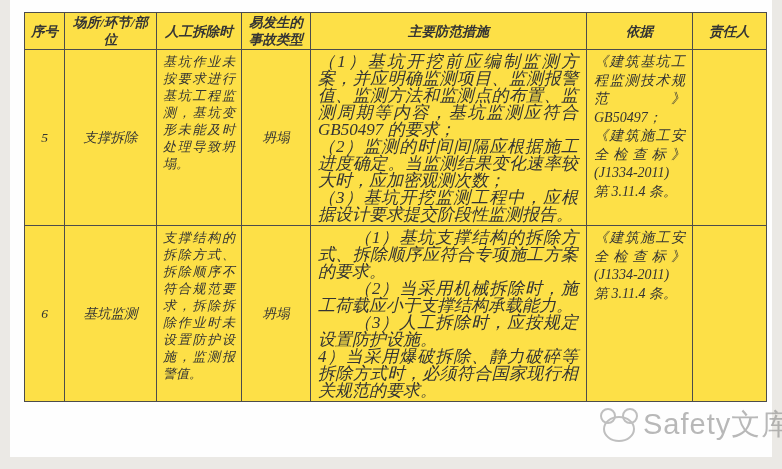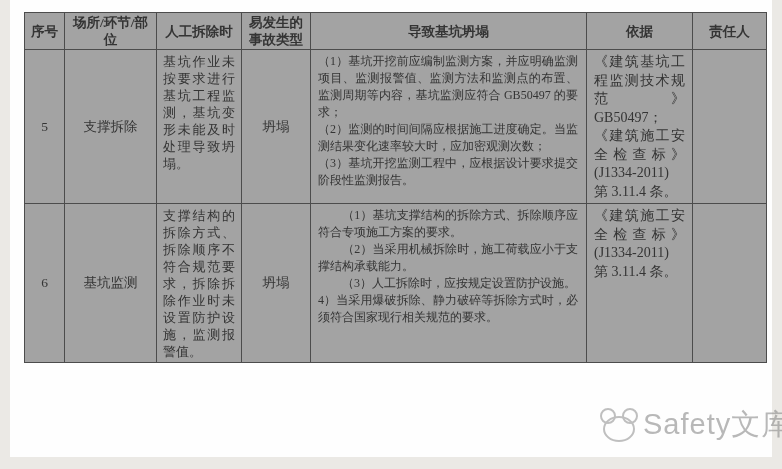--- a/index.html
+++ b/index.html
@@ -9,39 +9,40 @@
     font-family:"Liberation Serif","DejaVu Serif",serif;
     color:#343434;
   }
   .page{
     position:absolute;left:10px;top:0;width:762px;height:457px;
     background:#fefefe;overflow:hidden;
   }
   table.risk{
     position:absolute;left:14px;top:12px;width:742px;
     border-collapse:collapse;table-layout:fixed;
-    background:#a3a3a3;
+    background:#fde047;
+    font-style:italic;
   }
   .risk th,.risk td{
     border:1px solid #4c4c4c;
     vertical-align:middle;
     padding:1px 4px;
     overflow:hidden;
   }
   .risk th{
     font-weight:bold;font-size:13.5px;line-height:17px;text-align:center;
   }
   td.center{text-align:center;font-size:13.5px;}
   td.topjust{
     vertical-align:top;text-align:justify;
     font-size:13px;line-height:17px;padding:3px 6px 2px 6px;
   }
   td.measures{
     vertical-align:top;text-align:justify;
-    font-size:12px;line-height:17px;padding:3px 8px 12px 7px;
+    font-size:17px;line-height:17px;padding:3px 8px 2px 7px;
   }
   td.basis{
     vertical-align:top;text-align:justify;
     font-size:14px;line-height:18.5px;padding:3px 7px 2px 7px;
   }
   .prewrap{white-space:pre-line;}
   tr.h-head{height:36px;}
   tr.h-cont{height:70px;}
   tr.h-r5{height:114px;}
   tr.h-r6{height:131px;}
@@ -70,21 +71,21 @@
         <col style="width:276px">
         <col style="width:106px">
       <col style="width:74px">
     </colgroup>
     <thead>
       <tr class="h-head">
         <th>序号</th>
         <th>场所/环节/部位</th>
         <th>人工拆除时</th>
         <th>易发生的事故类型</th>
-        <th>导致基坑坍塌</th>
+        <th>主要防范措施</th>
         <th>依据</th>
         <th>责任人</th>
       </tr>
     </thead>
     <tbody>
 
       <tr class="h-r5">
         <td class="center">5</td>
         <td class="center">支撑拆除</td>
         <td class="topjust prewrap">基坑作业未按要求进行基坑工程监测，基坑变形未能及时处理导致坍塌。</td>

